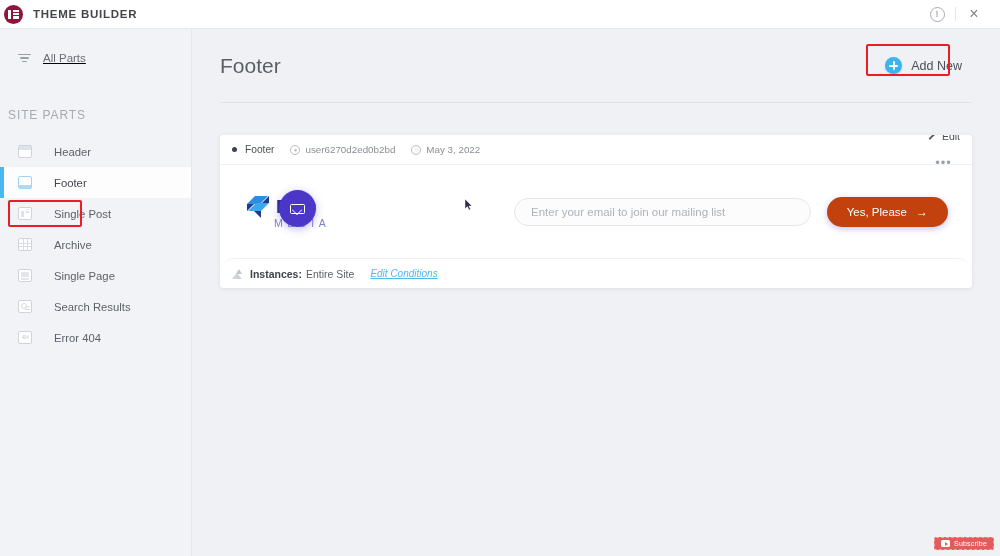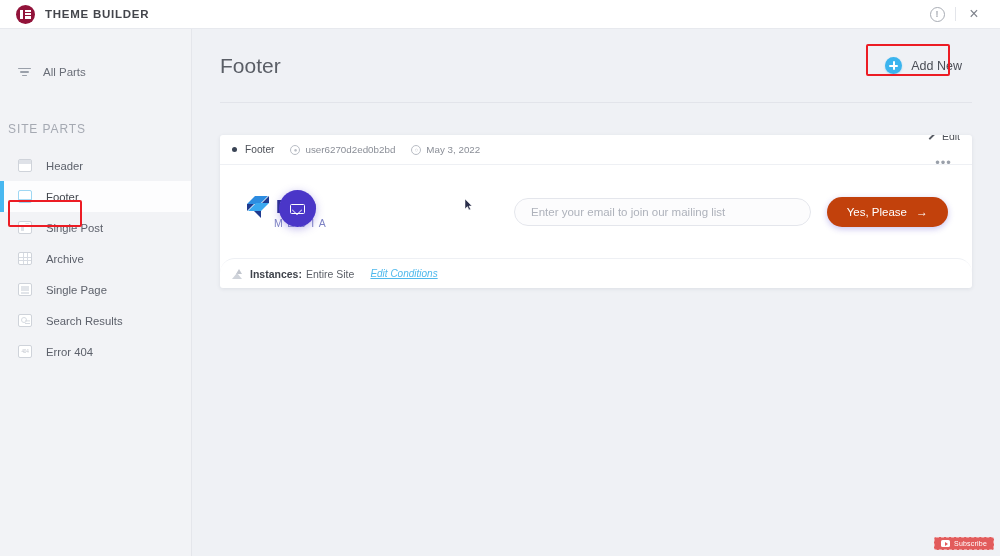--- a/index.html
+++ b/index.html
@@ -18,21 +18,21 @@
 
   
   .topbar {
     position: absolute; top: 0; left: 0;
     width: 1000px; height: 29px;
     background: #ffffff;
     border-bottom: 1px solid #e7e9ee;
     display: flex; align-items: center;
     box-sizing: border-box;
   }
-  .brand { display: flex; align-items: center; padding-left: 16px; }
+  .brand { display: flex; align-items: center; padding-left: 4px; }
   .elementor-logo {
     width: 19px; height: 19px; border-radius: 50%;
     background: #92133a;
     display: flex; align-items: center; justify-content: center;
   }
   .elementor-logo .bar {
     width: 2.5px; height: 9px; background: #fff; margin-right: 1.6px;
   }
   .elementor-logo .lines { display: flex; flex-direction: column; justify-content: space-between; height: 9px; }
   .elementor-logo .lines span { display: block; width: 6px; height: 2.5px; background: #fff; }
@@ -62,41 +62,42 @@
   
   .sidebar {
     position: absolute; top: 29px; left: 0;
     width: 192px; height: 527px;
     background: #f2f3f6;
     border-right: 1px solid #e4e6eb;
     box-sizing: border-box;
   }
   .all-parts {
     display: flex; align-items: center;
-    height: 26px; margin-top: 30px; padding-left: 18px;
+    height: 26px; margin-top: 16px; padding-left: 18px;
     gap: 12px;
+    text-decoration: underline;
   }
   .filter-icon { display: flex; flex-direction: column; gap: 2px; align-items: center; width: 13px; }
   .filter-icon span { display: block; height: 1.4px; background: #9aa0aa; border-radius: 1px; }
   .filter-icon span:nth-child(1) { width: 13px; }
   .filter-icon span:nth-child(2) { width: 9px; }
   .filter-icon span:nth-child(3) { width: 5px; }
   .all-parts-label { font-size: 11.5px; color: #6a6e78; }
 
   .section-label {
     margin-top: 37px; padding-left: 8px;
     font-size: 12px; letter-spacing: 0.9px;
     color: #a5a9b2; text-transform: uppercase;
   }
 
   .nav-list { margin-top: 14px; }
   .nav-item {
     position: relative;
     display: flex; align-items: center;
-    height: 31px; padding-left: 18px; gap: 14px;
+    height: 31px; padding-left: 18px; gap: 22px;
     box-sizing: border-box;
   }
   .nav-item.active { background: #fdfdfe; }
   .nav-item.active::before {
     content: ""; position: absolute; left: 0; top: 0;
     width: 4px; height: 100%; background: #49b8f0;
   }
   .nav-label { font-size: 11.3px; color: #5d616b; }
   .nav-item.active .nav-label { color: #44484f; }
 

